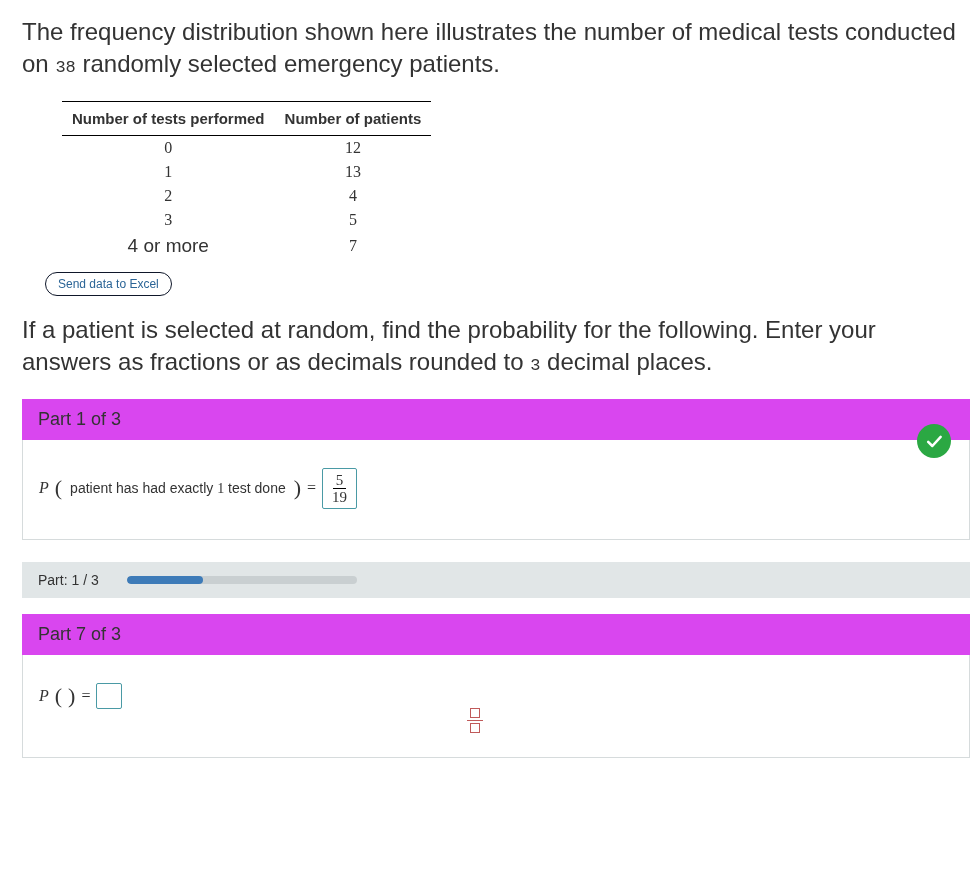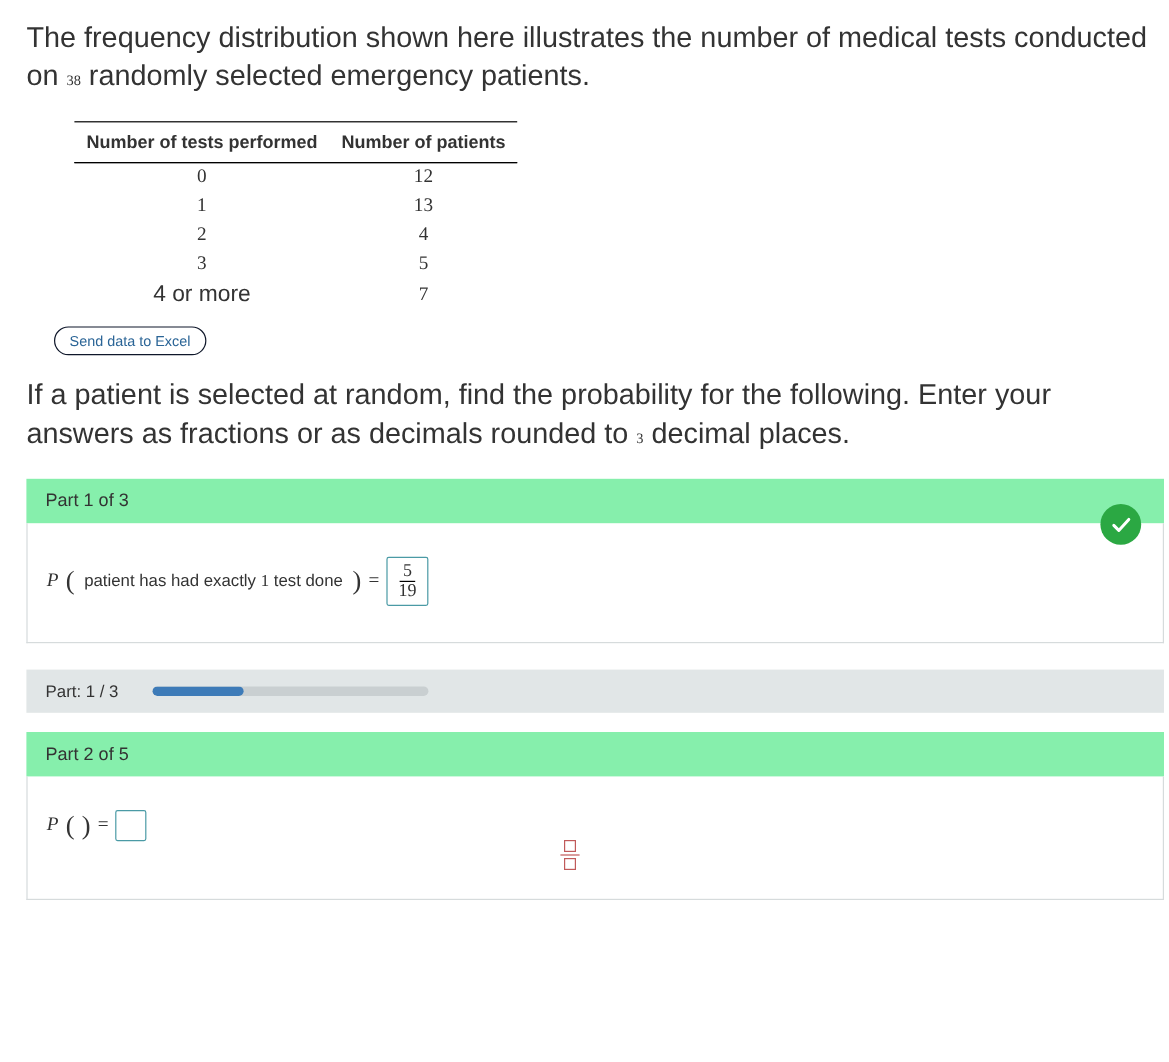--- a/index.html
+++ b/index.html
@@ -10,21 +10,21 @@
     color: #333;
     background: #fff;
     width: 974px;
   }
   .question-text {
     font-size: 24px;
     line-height: 1.35;
     color: #333;
     margin-bottom: 20px;
   }
-  .question-text .num { font-family: Liberation Serif, serif; font-size: 12px; }
+  .question-text .num { font-family: Liberation Mono, monospace; font-size: 17px; }
   .freq-table {
     border-collapse: collapse;
     margin-left: 40px;
     font-size: 15px;
   }
   .freq-table th {
     font-weight: bold;
     padding: 8px 10px;
     border-bottom: 1px solid #000;
     border-top: 1px solid #000;
@@ -41,22 +41,22 @@
     margin: 12px 0 18px 23px;
     padding: 4px 12px;
     border: 1px solid #0f172a;
     border-radius: 14px;
     background: #fff;
     color: #2a6496;
     font-size: 12px;
     cursor: pointer;
   }
   .part-header {
-    background: #86efac;
-    font-size: 15px;
+    background: #d946ef;
+    font-size: 18px;
     padding: 10px 16px;
     color: #333;
   }
   .part-body {
     border: 1px solid #d6dbdc;
     border-top: none;
     padding: 28px 16px 30px 16px;
     position: relative;
   }
   .correct-badge {
@@ -231,21 +231,21 @@
 
 <div class="progress-row">
   <span>Part: 1 / 3</span>
   <div class="progress-bar">
     <div class="progress-fill" style="width:33%"></div>
   </div>
 </div>
 
 
 <div class="part-group" style="margin-top:16px">
-  <div class="part-header">Part 2 of 5</div>
+  <div class="part-header">Part 7 of 3</div>
   <div class="part-body" style="padding-bottom:48px">
     <div class="expr">
       <span class="ptext">P</span>
       <span class="paren">(</span>
       <span class="paren">)</span>
       <span>=</span>
       <span class="empty-box"></span>
     </div>
     <div class="tool-row">
       <div class="tool-fraction">

